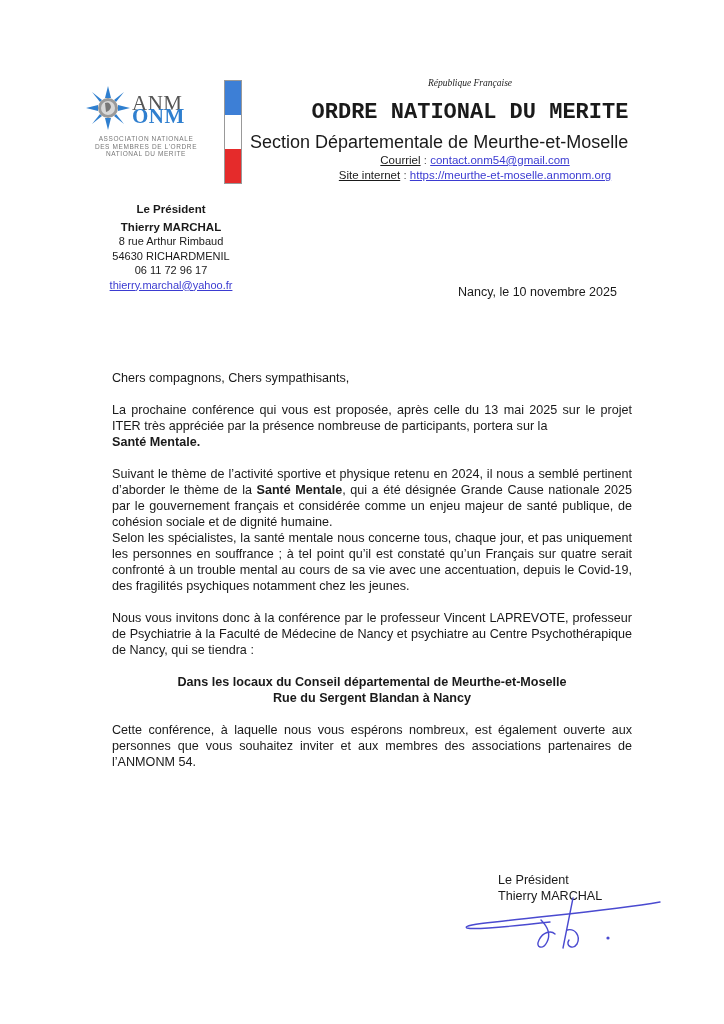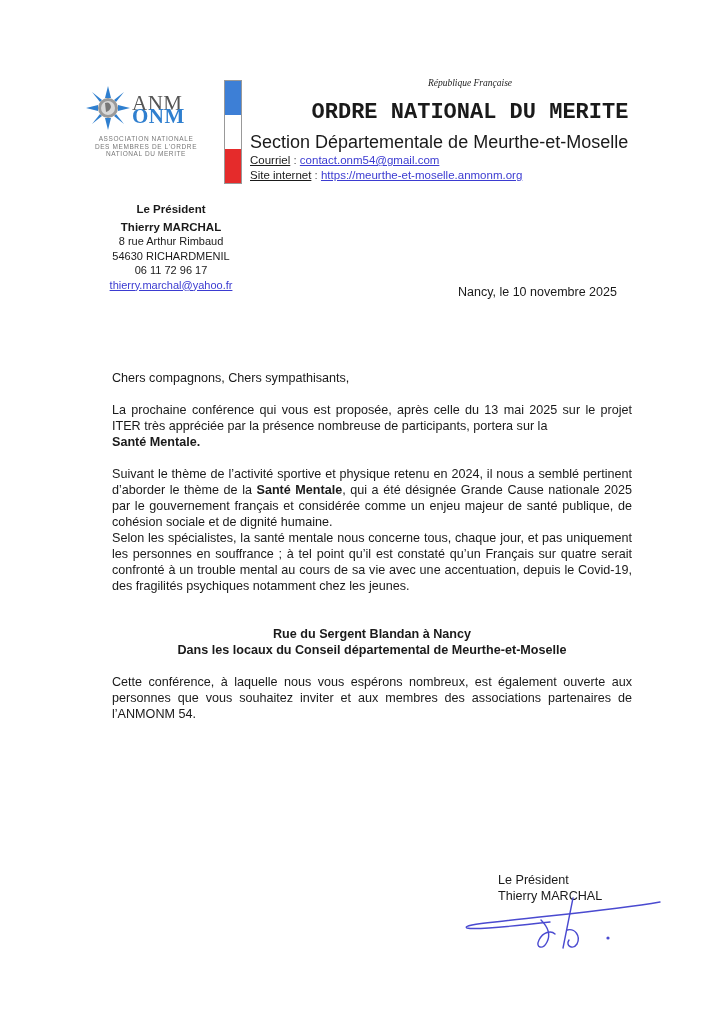--- a/index.html
+++ b/index.html
@@ -24,21 +24,21 @@
   .flag .white { background: #ffffff; }
   .flag .red { background: #e52b2b; }
 
   
   .rep { position: absolute; left: 260px; top: 78px; width: 420px; text-align: center;
          font-family: "Liberation Serif", serif; font-style: italic; font-size: 9.5px; color: #222; }
   .org { position: absolute; left: 240px; top: 100px; width: 460px; text-align: center;
          font-family: Liberation Mono, monospace; font-weight: bold; font-size: 22px; color: #1a1a1a; }
   .section { position: absolute; left: 250px; top: 132px; width: 450px; text-align: left;
              font-size: 18px; color: #1a1a1a; }
-  .contact-line { position: absolute; left: 250px; width: 450px; text-align: left; font-size: 11.5px; }
+  .contact-line { position: absolute; left: 250px; width: 450px; text-align: center; font-size: 11.5px; }
   .contact-line.l1 { top: 154px; }
   .contact-line.l2 { top: 169px; }
   .contact-line .lbl { text-decoration: underline; color: #1a1a1a; }
   .contact-line .sep { color: #555; }
   .contact-line a { color: #3b3bd1; text-decoration: underline; }
 
   
   .pres { position: absolute; left: 96px; top: 202px; width: 150px; text-align: center; font-size: 11px; line-height: 14.5px; }
   .pres .title { font-weight: bold; font-size: 11.5px; margin-bottom: 3px; }
   .pres .name { font-weight: bold; font-size: 11.5px; }
@@ -115,23 +115,24 @@
   <div class="date">Nancy, le 10 novembre 2025</div>
 
   <div class="body">
     <p>Chers compagnons, Chers sympathisants,</p>
     <div class="gap-md"></div>
     <p><span>La prochaine conférence qui vous est proposée, après celle du 13 mai 2025 sur le projet ITER très appréciée par la présence nombreuse de participants, portera sur la</span><br><b>Santé Mentale.</b></p>
     <div class="gap-md"></div>
     <p><span>Suivant le thème de l’activité sportive et physique retenu en 2024, il nous a semblé pertinent d’aborder le thème de la</span> <b>Santé Mentale</b><span>, qui a été désignée Grande Cause nationale 2025 par le gouvernement français et considérée comme un enjeu majeur de santé publique, de cohésion sociale et de dignité humaine.</span></p>
     <p>Selon les spécialistes, la santé mentale nous concerne tous, chaque jour, et pas uniquement les personnes en souffrance ; à tel point qu’il est constaté qu’un Français sur quatre serait confronté à un trouble mental au cours de sa vie avec une accentuation, depuis le Covid-19, des fragilités psychiques notamment chez les jeunes.</p>
     <div class="gap-md"></div>
+    <p>Nous vous invitons donc à la conférence par le professeur Vincent LAPREVOTE, professeur de Psychiatrie à la Faculté de Médecine de Nancy et psychiatre au Centre Psychothérapique de Nancy, qui se tiendra :</p>
     <div class="gap-md"></div>
+    <p class="event">Dans les locaux du Conseil départemental de Meurthe-et-Moselle</p>
     <p class="event">Rue du Sergent Blandan à Nancy</p>
-    <p class="event">Dans les locaux du Conseil départemental de Meurthe-et-Moselle</p>
     <div class="gap-md"></div>
     <p>Cette conférence, à laquelle nous vous espérons nombreux, est également ouverte aux personnes que vous souhaitez inviter et aux membres des associations partenaires de l’ANMONM 54.</p>
     <div class="gap-md"></div>
   </div>
 
   <div class="sig">
     <div>Le Président</div>
     <div>Thierry MARCHAL</div>
   </div>
   <svg class="sig-svg" viewBox="0 0 220 70">

